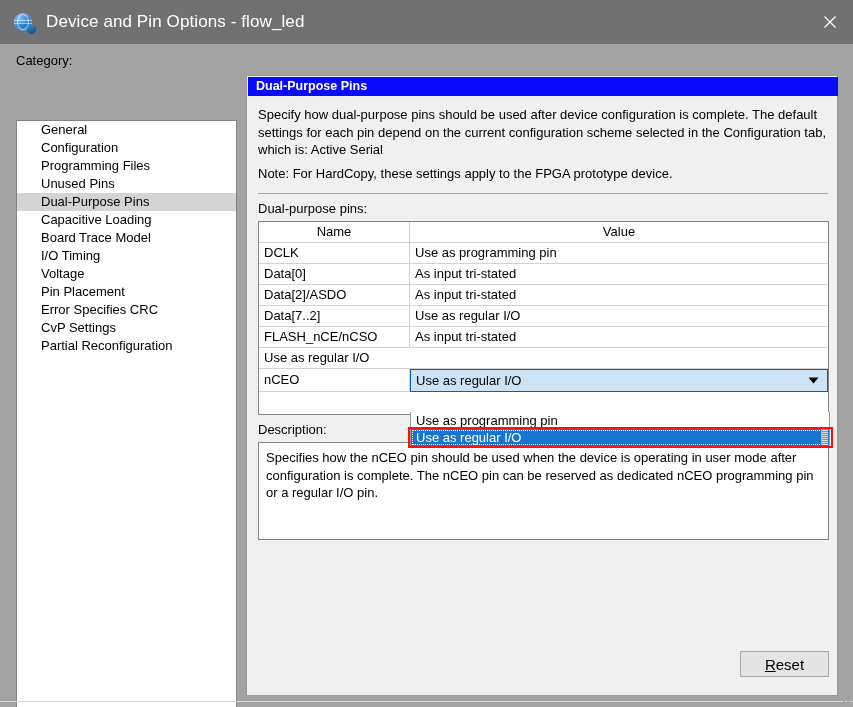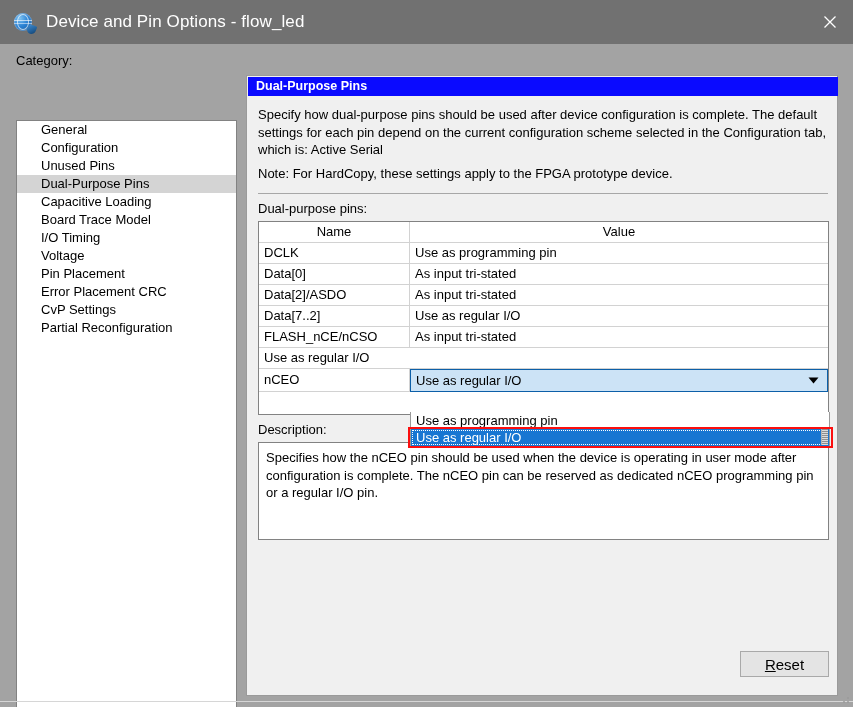--- a/index.html
+++ b/index.html
@@ -366,28 +366,29 @@
   </div>
 </div>
 
 <div id="dialog-body">
 
   <div id="category-label">Category:</div>
 
   <div id="category-list">
     <div class="cat-item">General</div>
     <div class="cat-item">Configuration</div>
+    <div class="cat-item">Programming Files</div>
     <div class="cat-item">Unused Pins</div>
     <div class="cat-item selected">Dual-Purpose Pins</div>
     <div class="cat-item">Capacitive Loading</div>
     <div class="cat-item">Board Trace Model</div>
     <div class="cat-item">I/O Timing</div>
     <div class="cat-item">Voltage</div>
     <div class="cat-item">Pin Placement</div>
-    <div class="cat-item">Error Placement CRC</div>
+    <div class="cat-item">Error Specifies CRC</div>
     <div class="cat-item">CvP Settings</div>
     <div class="cat-item">Partial Reconfiguration</div>
   </div>
 
   <div id="right-panel">
 
     <div id="panel-header">Dual-Purpose Pins</div>
 
     <div id="intro-para">Specify how dual-purpose pins should be used after device configuration is complete. The default settings for each pin depend on the current configuration scheme selected in the Configuration tab, which is:  Active Serial</div>
     <div id="note-para">Note: For HardCopy, these settings apply to the FPGA prototype device.</div>

